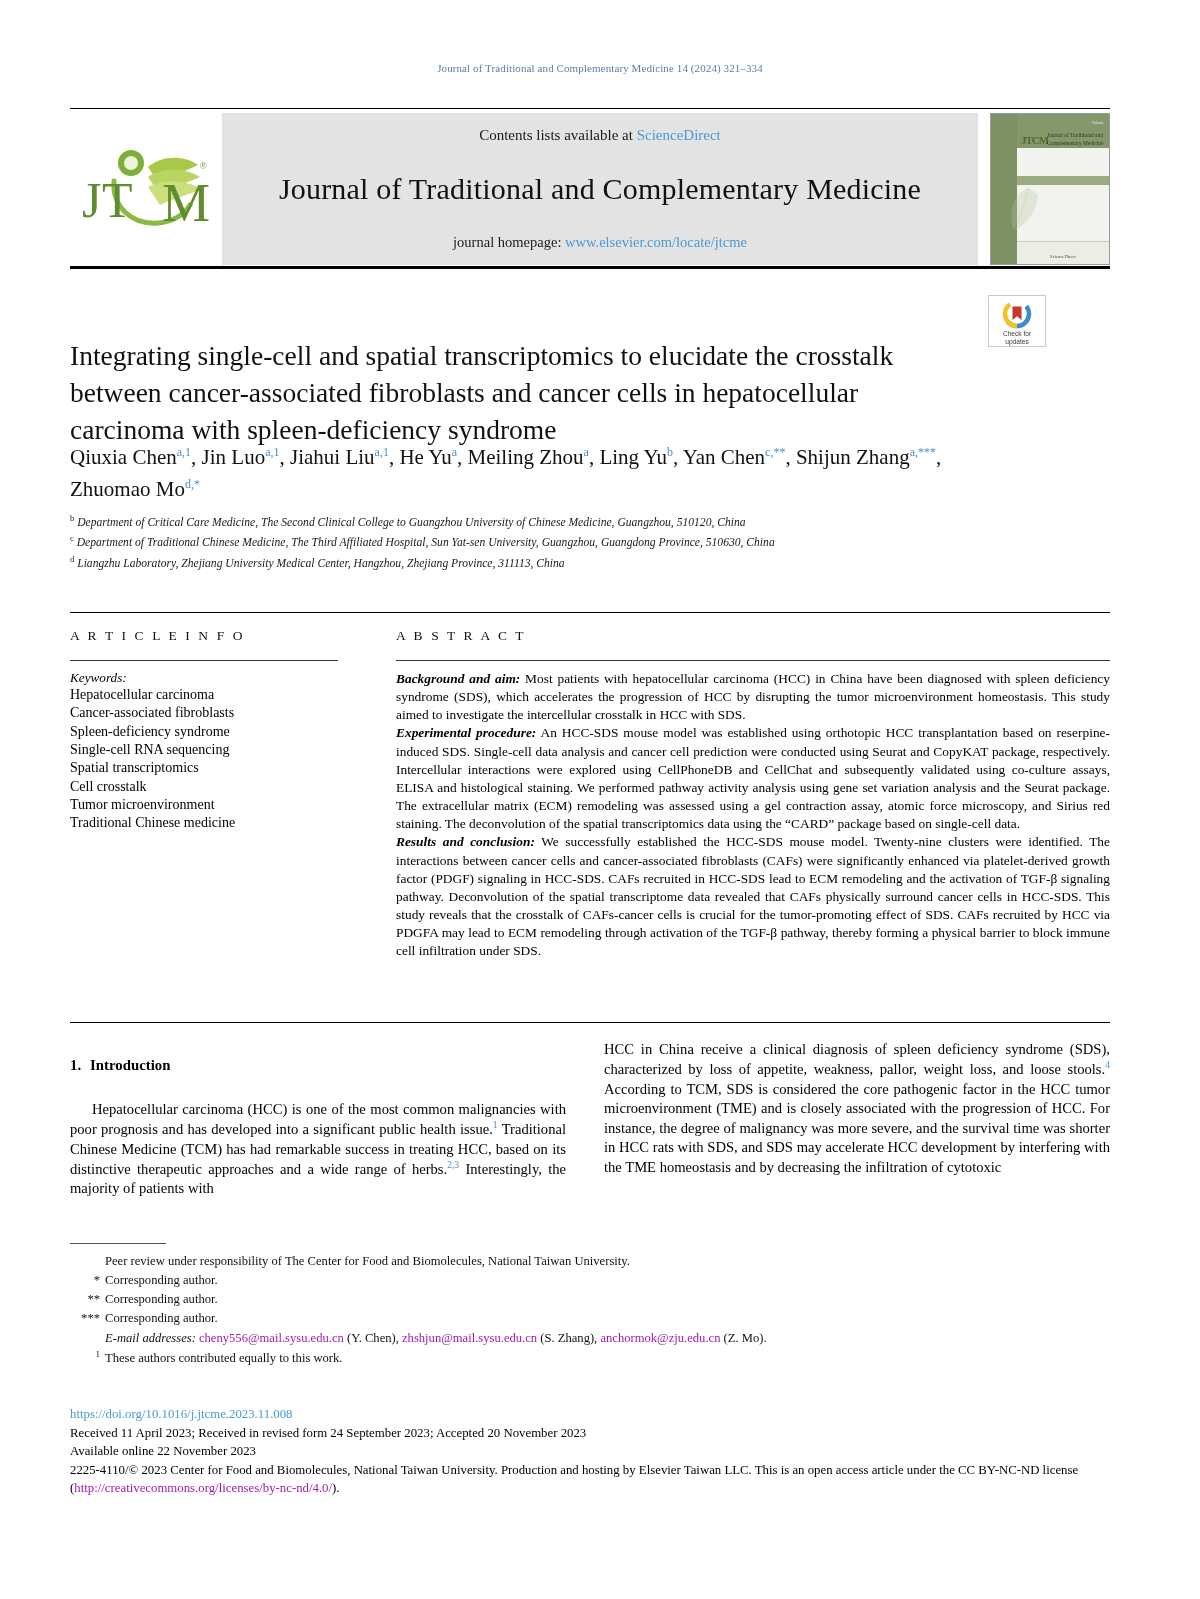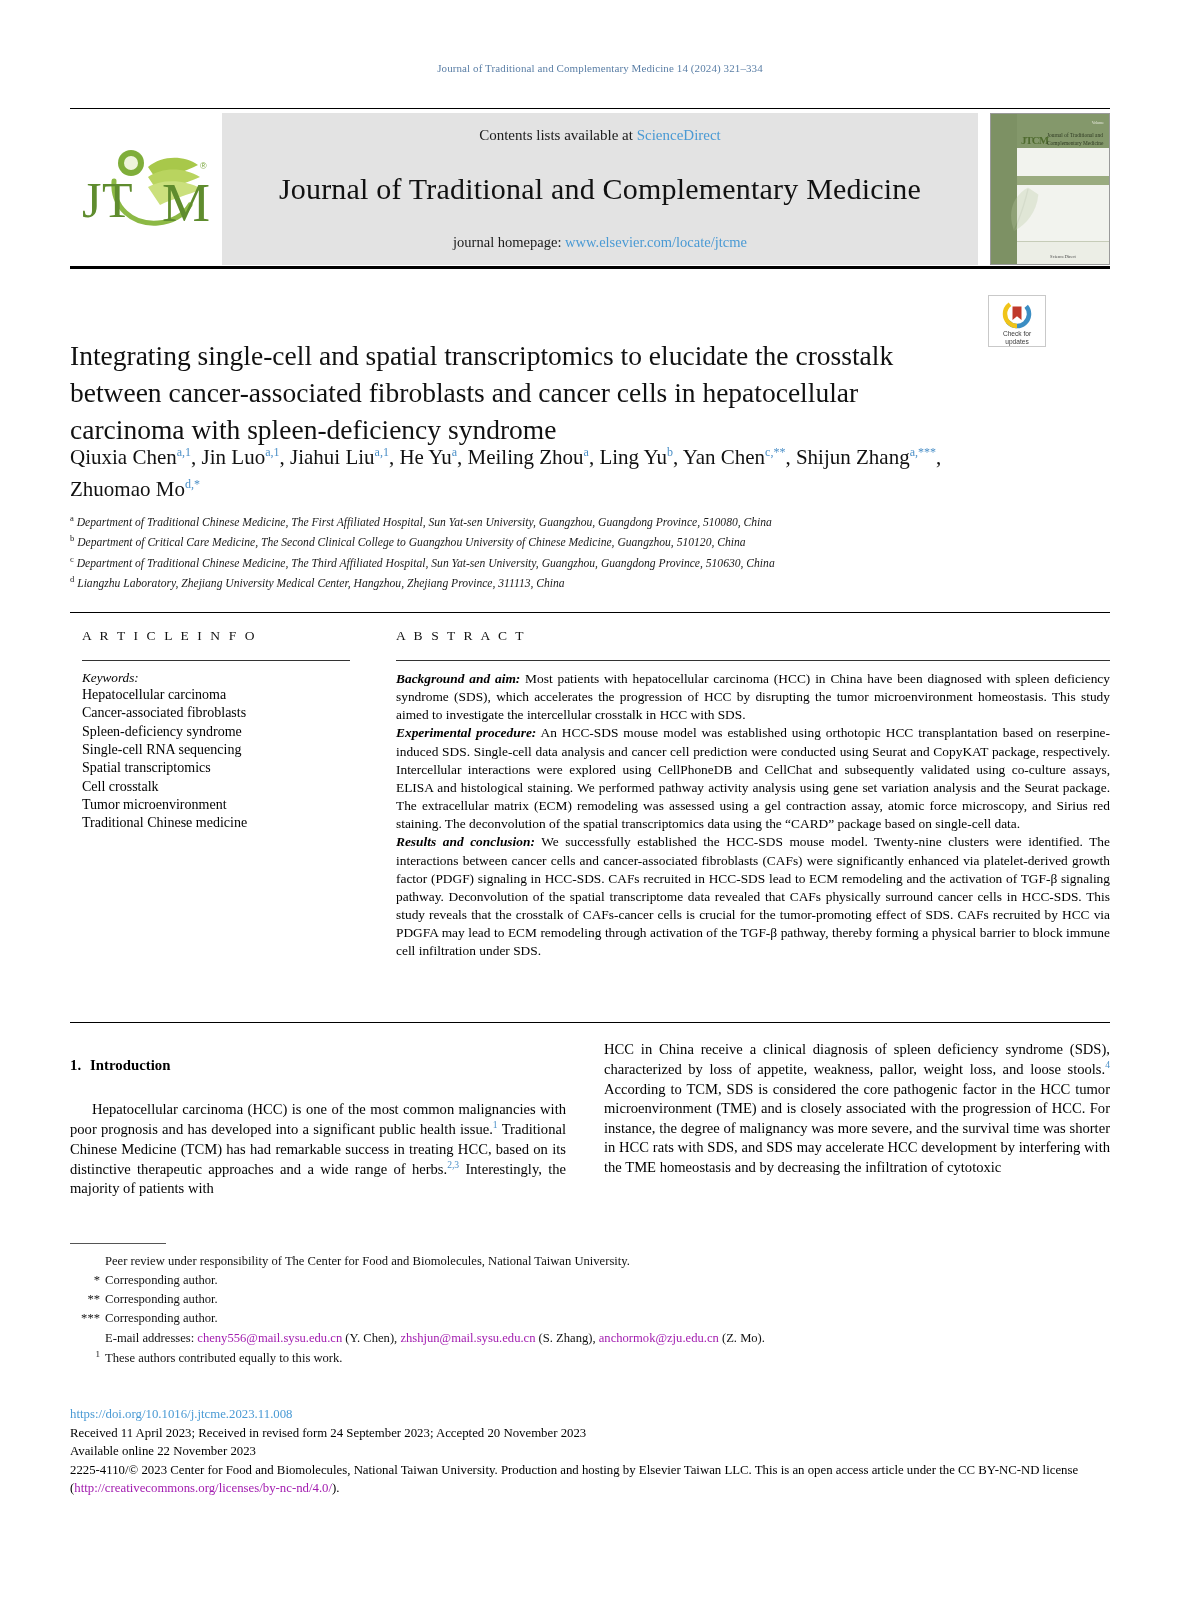--- a/index.html
+++ b/index.html
@@ -220,21 +220,21 @@
 
   .colhead {
     font-size: 13.5px;
     letter-spacing: 2.6px;
     color: #111;
   }
 
   .artinfo {
     position: absolute;
     top: 628px;
-    left: 82px;
+    left: 70px;
     width: 300px;
   }
   .artinfo .mini-rule {
     border-top: 1px solid #333;
     margin: 16px 0 9px 0;
     width: 268px;
   }
   .kw-label { font-style: italic; font-size: 13.2px; }
   .kw-list { font-size: 14px; line-height: 1.31; }
 
@@ -295,21 +295,21 @@
     color: #111;
   }
   .fn-line .marker {
     display: inline-block;
     width: 30px;
     text-align: right;
     margin-right: 5px;
     vertical-align: top;
   }
   .fn-line .marker.sup-m { font-size: 9px; vertical-align: super; }
-  .fn-em { font-weight: 500; }
+  .fn-em { font-style: italic; font-weight: 500; }
   a.lnk, .lnk { color: #a21caf; text-decoration: none; }
 
   .pubinfo {
     position: absolute;
     top: 1405px;
     left: 70px;
     width: 1060px;
     font-size: 12.8px;
     line-height: 1.45;
   }
@@ -386,21 +386,20 @@
       <span>Check for</span><br>
       <span>updates</span>
     </div>
   </div>
 
   <h1 class="title">Integrating single-cell and spatial transcriptomics to elucidate the crosstalk between cancer-associated fibroblasts and cancer cells in hepatocellular carcinoma with spleen-deficiency syndrome</h1>
 
   <div class="authors"><span>Qiuxia Chen</span><sup>a,1</sup>, <span>Jin Luo</span><sup>a,1</sup>, <span>Jiahui Liu</span><sup>a,1</sup>, <span>He Yu</span><sup>a</sup>, <span>Meiling Zhou</span><sup>a</sup>, <span>Ling Yu</span><sup>b</sup>, <span>Yan Chen</span><sup>c,**</sup>, <span>Shijun Zhang</span><sup>a,***</sup>, <span>Zhuomao Mo</span><sup>d,*</sup></div>
 
   <div class="affiliations">
-      <div><sup>a</sup><span> Department of Traditional Chinese Medicine, The First Affiliated Hospital, Sun Yat-sen University, Guangzhou, Guangdong Province, 510080, China</span></div>
       <div><sup>b</sup><span> Department of Critical Care Medicine, The Second Clinical College to Guangzhou University of Chinese Medicine, Guangzhou, 510120, China</span></div>
       <div><sup>c</sup><span> Department of Traditional Chinese Medicine, The Third Affiliated Hospital, Sun Yat-sen University, Guangzhou, Guangdong Province, 510630, China</span></div>
       <div><sup>d</sup><span> Liangzhu Laboratory, Zhejiang University Medical Center, Hangzhou, Zhejiang Province, 311113, China</span></div>
     </div>
 
   <div class="info-rule-top"></div>
   <div class="info-rule-bottom"></div>
 
   <div class="artinfo">
     <div class="colhead">A R T I C L E   I N F O</div>

